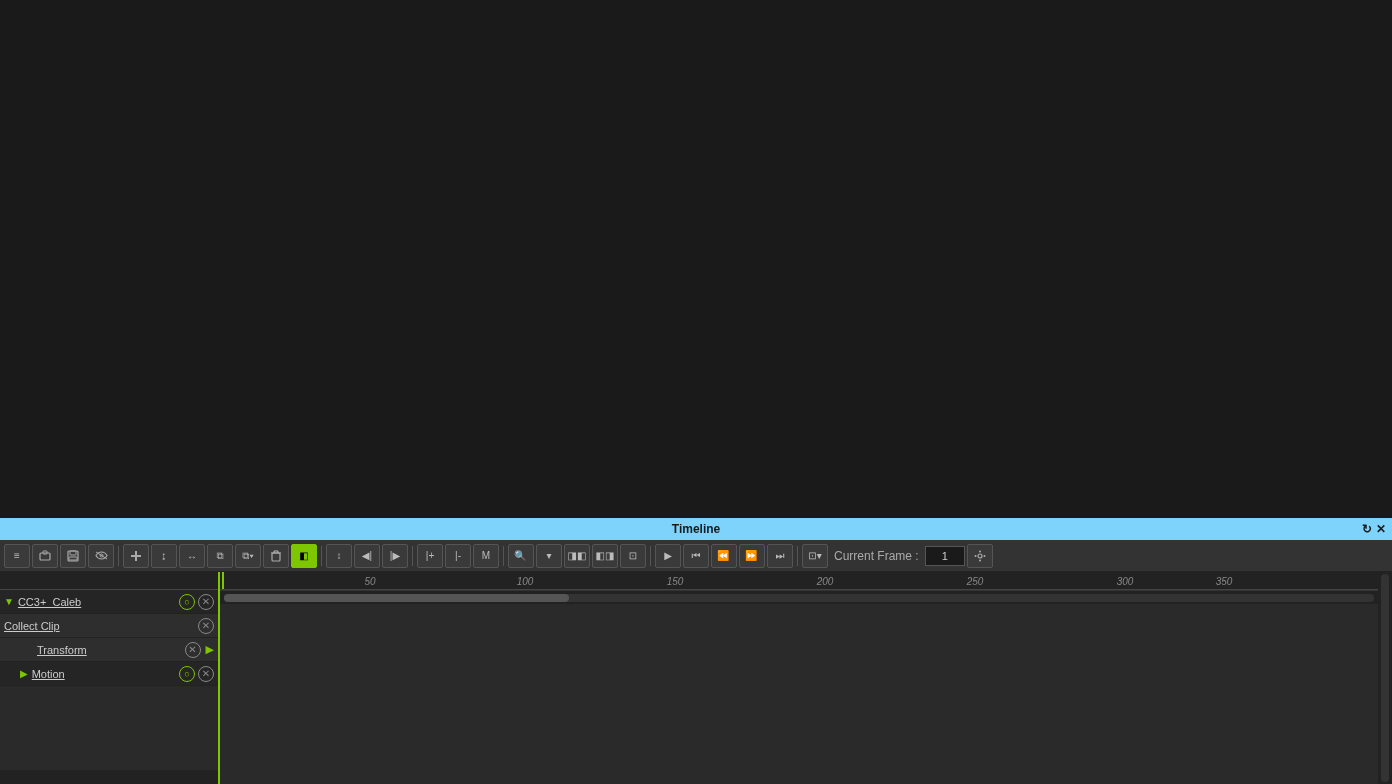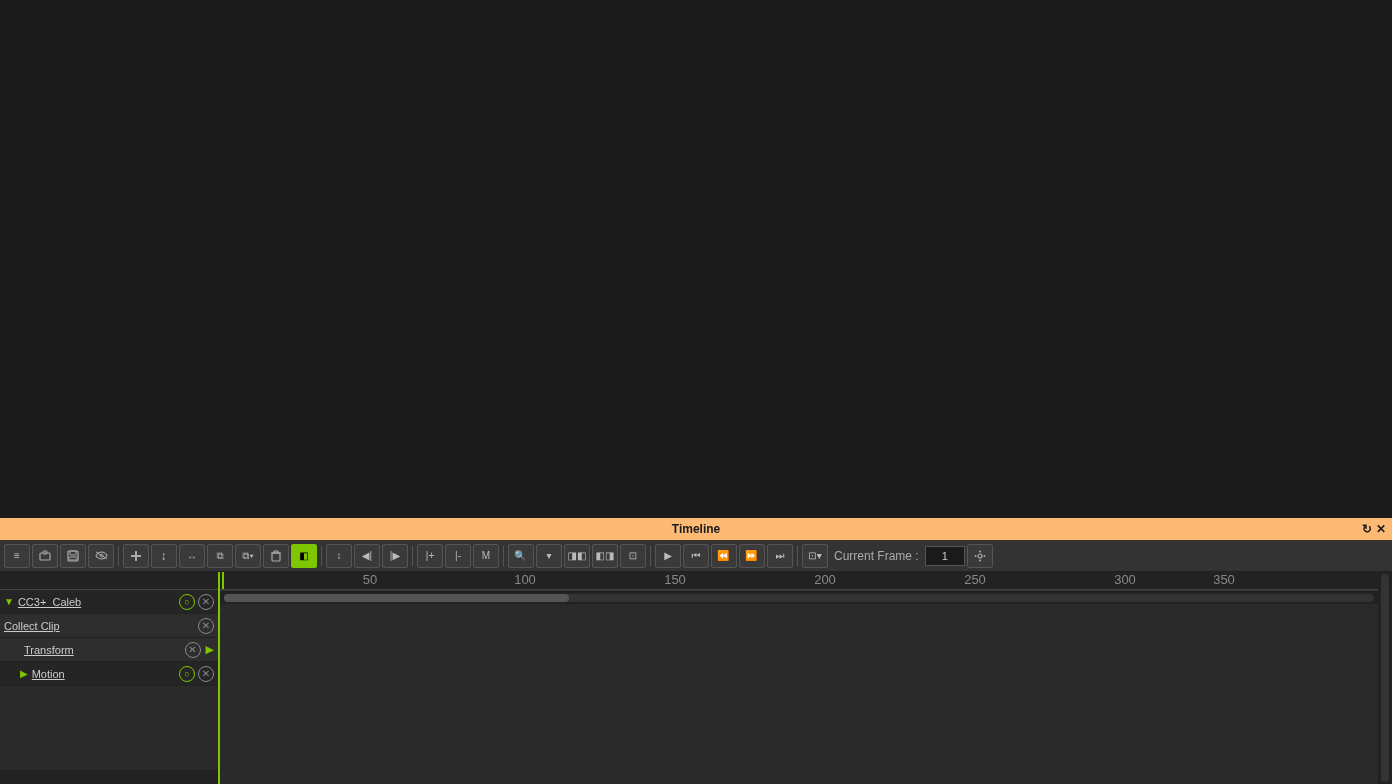--- a/index.html
+++ b/index.html
@@ -26,21 +26,21 @@
       height: 266px;
       background: #2a2a2a;
       display: flex;
       flex-direction: column;
     }
 
     
     #timeline-titlebar {
       width: 100%;
       height: 22px;
-      background: #fdba74;
+      background: #7dd3fc;
       display: flex;
       align-items: center;
       justify-content: center;
       position: relative;
     }
 
     #timeline-titlebar span {
       color: #1a1a1a;
       font-weight: bold;
       font-size: 12px;
@@ -209,23 +209,24 @@
       position: absolute;
       top: 0;
       bottom: 0;
       display: flex;
       align-items: flex-end;
       padding-bottom: 2px;
     }
 
     .ruler-mark span {
       color: #888;
-      font-size: 13px;
+      font-size: 10px;
       transform: translateX(-50%);
       display: inline-block;
+      font-style: italic;
     }
 
     
     #track-rows {
       flex: 1;
       display: flex;
       flex-direction: column;
     }
 
     .track-row {
@@ -440,21 +441,21 @@
         </div>
       </div>
 
       <div class="track-header" style="">
         <span class="track-name">Collect Clip</span>
         <div class="track-controls">
           <div class="track-ctrl-btn mute">✕</div>
         </div>
       </div>
 
-      <div class="track-header" style="padding-left:24px;">
+      <div class="track-header" style="padding-left:37px;">
         <span class="track-name">Transform</span>
         <div class="track-controls">
           <div class="track-ctrl-btn mute">✕</div>
           <span class="arrow-right">▶</span>
         </div>
       </div>
 
       <div class="track-header group" style="padding-left:20px;">
         <span class="expand-icon">▶</span>
         <span class="track-name">Motion</span>

